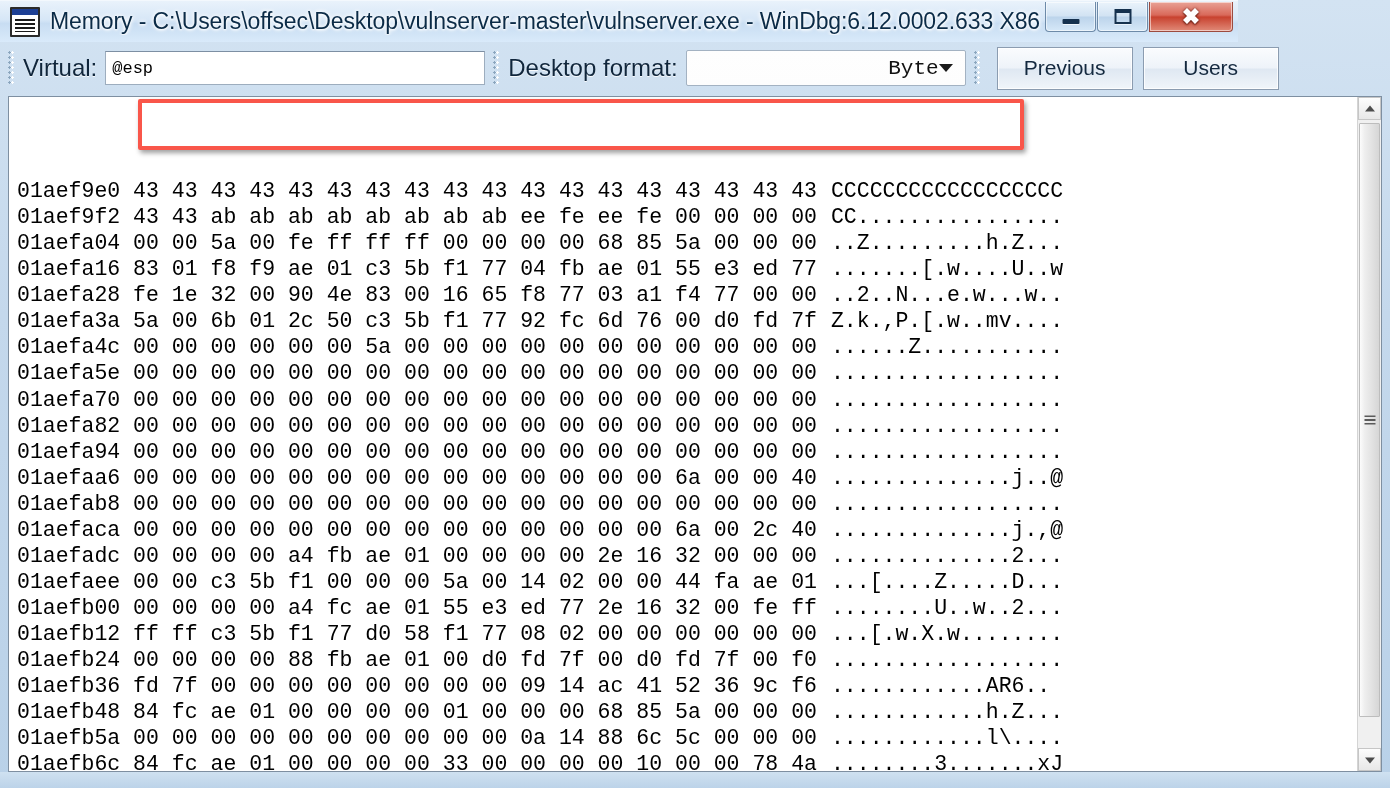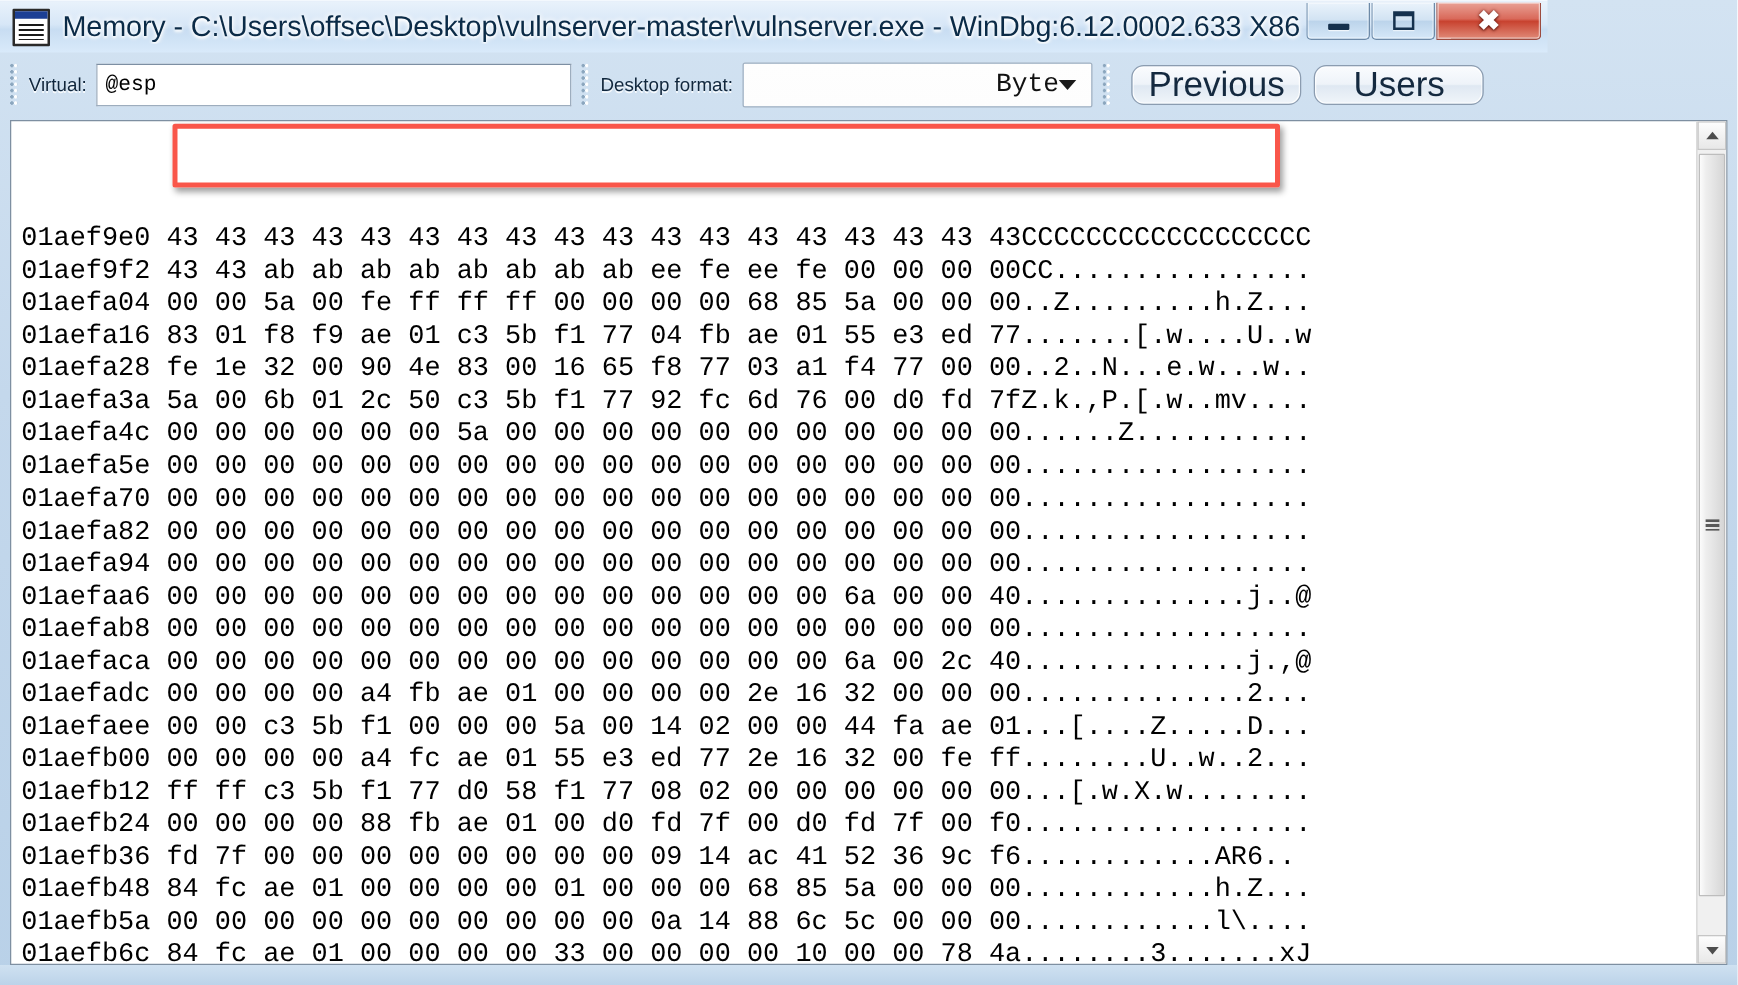--- a/index.html
+++ b/index.html
@@ -141,21 +141,21 @@
     width: 8px; height: 34px;
     margin: 0 5px 0 8px;
     background-image:
       radial-gradient(circle at 1.5px 1.5px, #8ba6be 1.2px, transparent 1.4px),
       radial-gradient(circle at 4.5px 1.5px, #ffffff 1.2px, transparent 1.4px);
     background-size: 6px 5px;
     background-repeat: repeat-y;
     flex: 0 0 auto;
   }
   .tb-label {
-    font-size: 15px;
+    font-size: 24px;
     color: #10263c;
     white-space: nowrap;
     padding: 0 8px 0 2px;
     text-shadow: 0 1px 0 rgba(255,255,255,0.8);
   }
   .tb-input {
     height: 34px;
     background: #ffffff;
     border: 1px solid #9dadbe;
     border-top-color: #7d8fa3;
@@ -186,30 +186,30 @@
     color: #111111;
   }
   .combo-arrow {
     width: 0; height: 0;
     border-left: 7px solid transparent;
     border-right: 7px solid transparent;
     border-top: 8px solid #1a1a1a;
     margin-right: 8px;
   }
   .tb-button {
-    height: 32px;
+    height: 43px;
     min-width: 136px;
     margin-left: 10px;
     border: 1px solid #8b9cb0;
-    border-radius: 10px;
+    border-radius: 0;
     background: linear-gradient(to bottom, #fafcfe 0%, #eef3f9 48%, #dfe8f2 52%, #f0f5fa 100%);
     display: flex;
     align-items: center;
     justify-content: center;
-    font-size: 28px;
+    font-size: 21px;
     color: #14293f;
     box-sizing: border-box;
     box-shadow: inset 0 0 0 1px rgba(255,255,255,0.8);
   }
 
   
   .client {
     position: absolute;
     left: 8px; top: 96px;
     width: 1374px;
@@ -242,21 +242,21 @@
   .hexrow {
     height: 26.05px;
     display: flex;
     align-items: center;
     white-space: pre;
   }
   .addr { letter-spacing: 0px; }
   .bytes { letter-spacing: 0px; }
   .ascii {
     letter-spacing: 0px;
-    margin-left: 0;
+    margin-left: 14px;
   }
 
   
   .redbox {
     position: absolute;
     left: 129px;
     top: 2px;
     width: 886px;
     height: 51px;
     border: 4px solid #f9564a;

